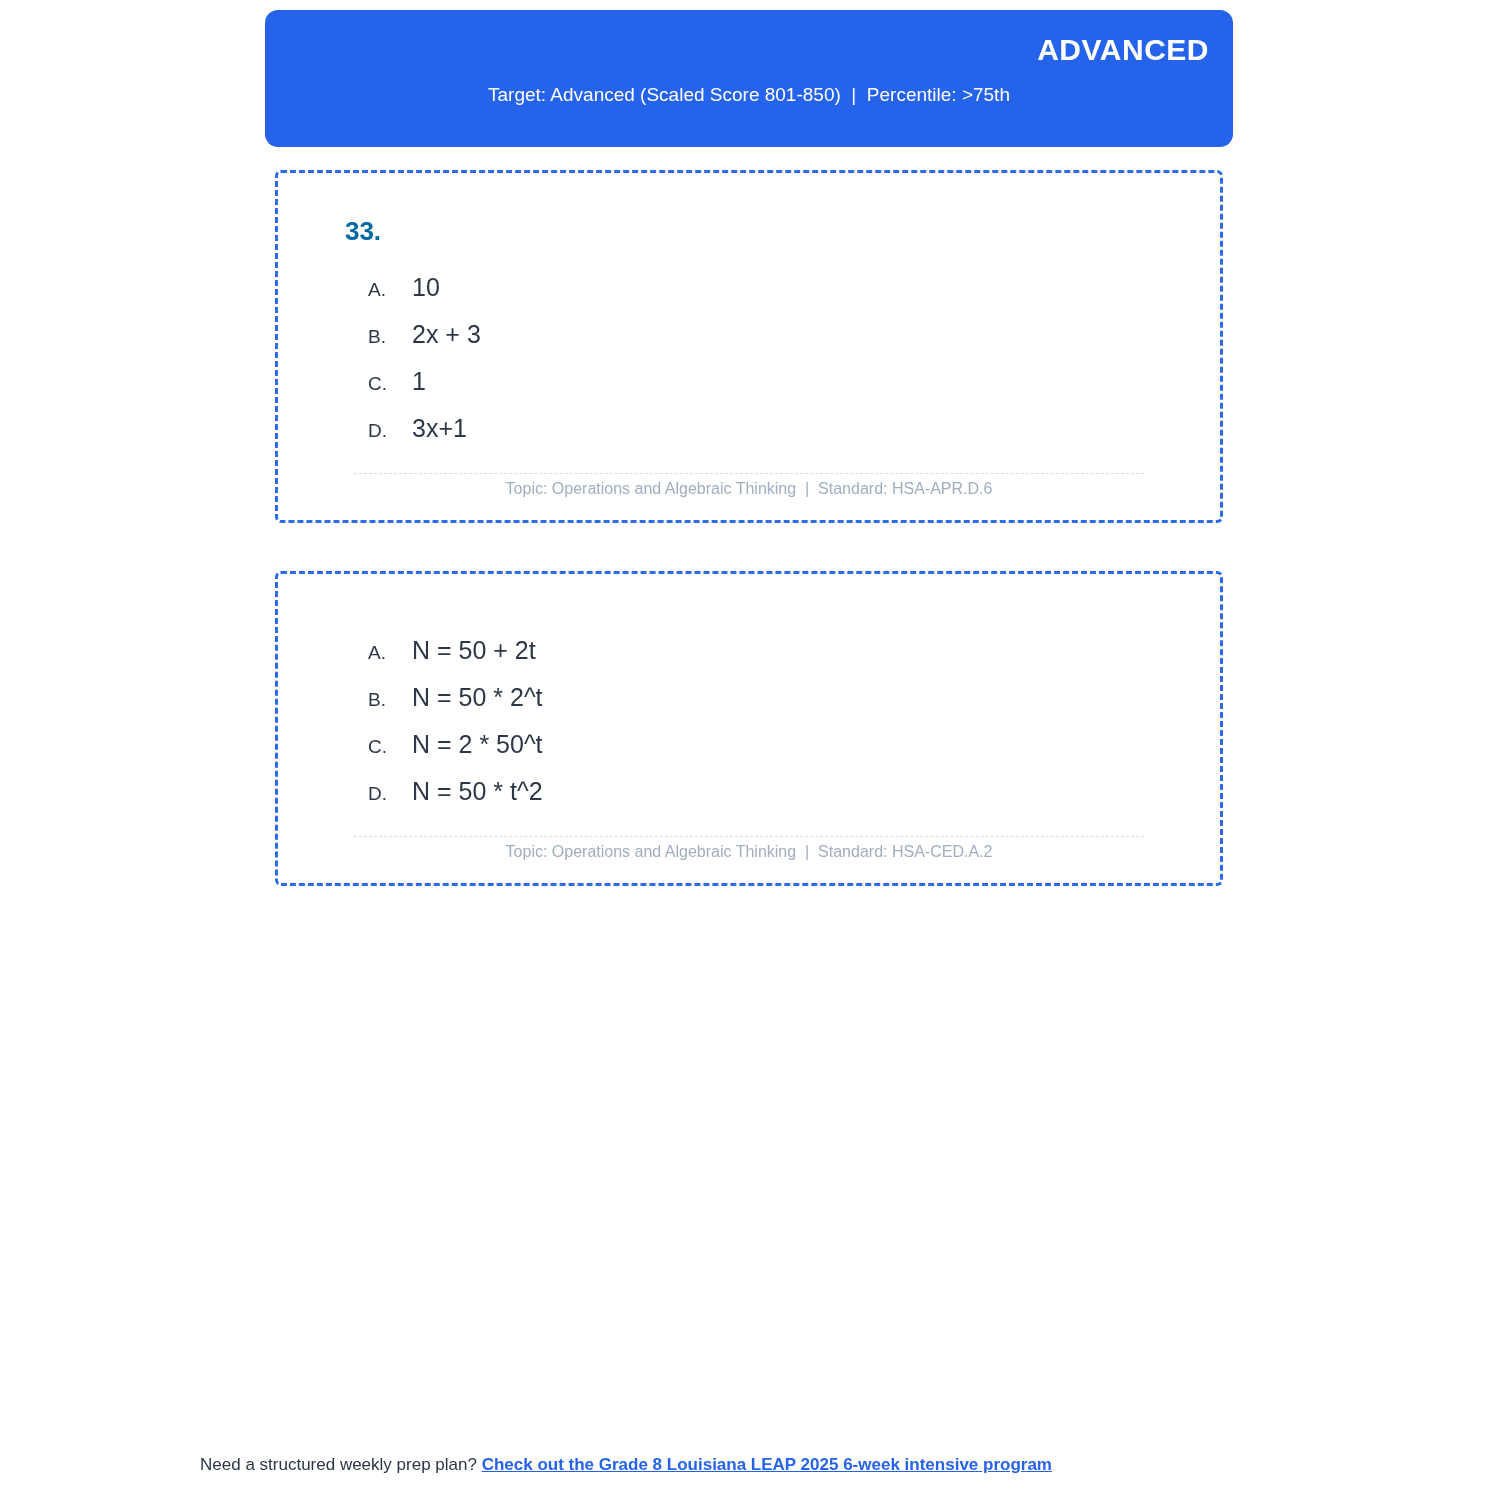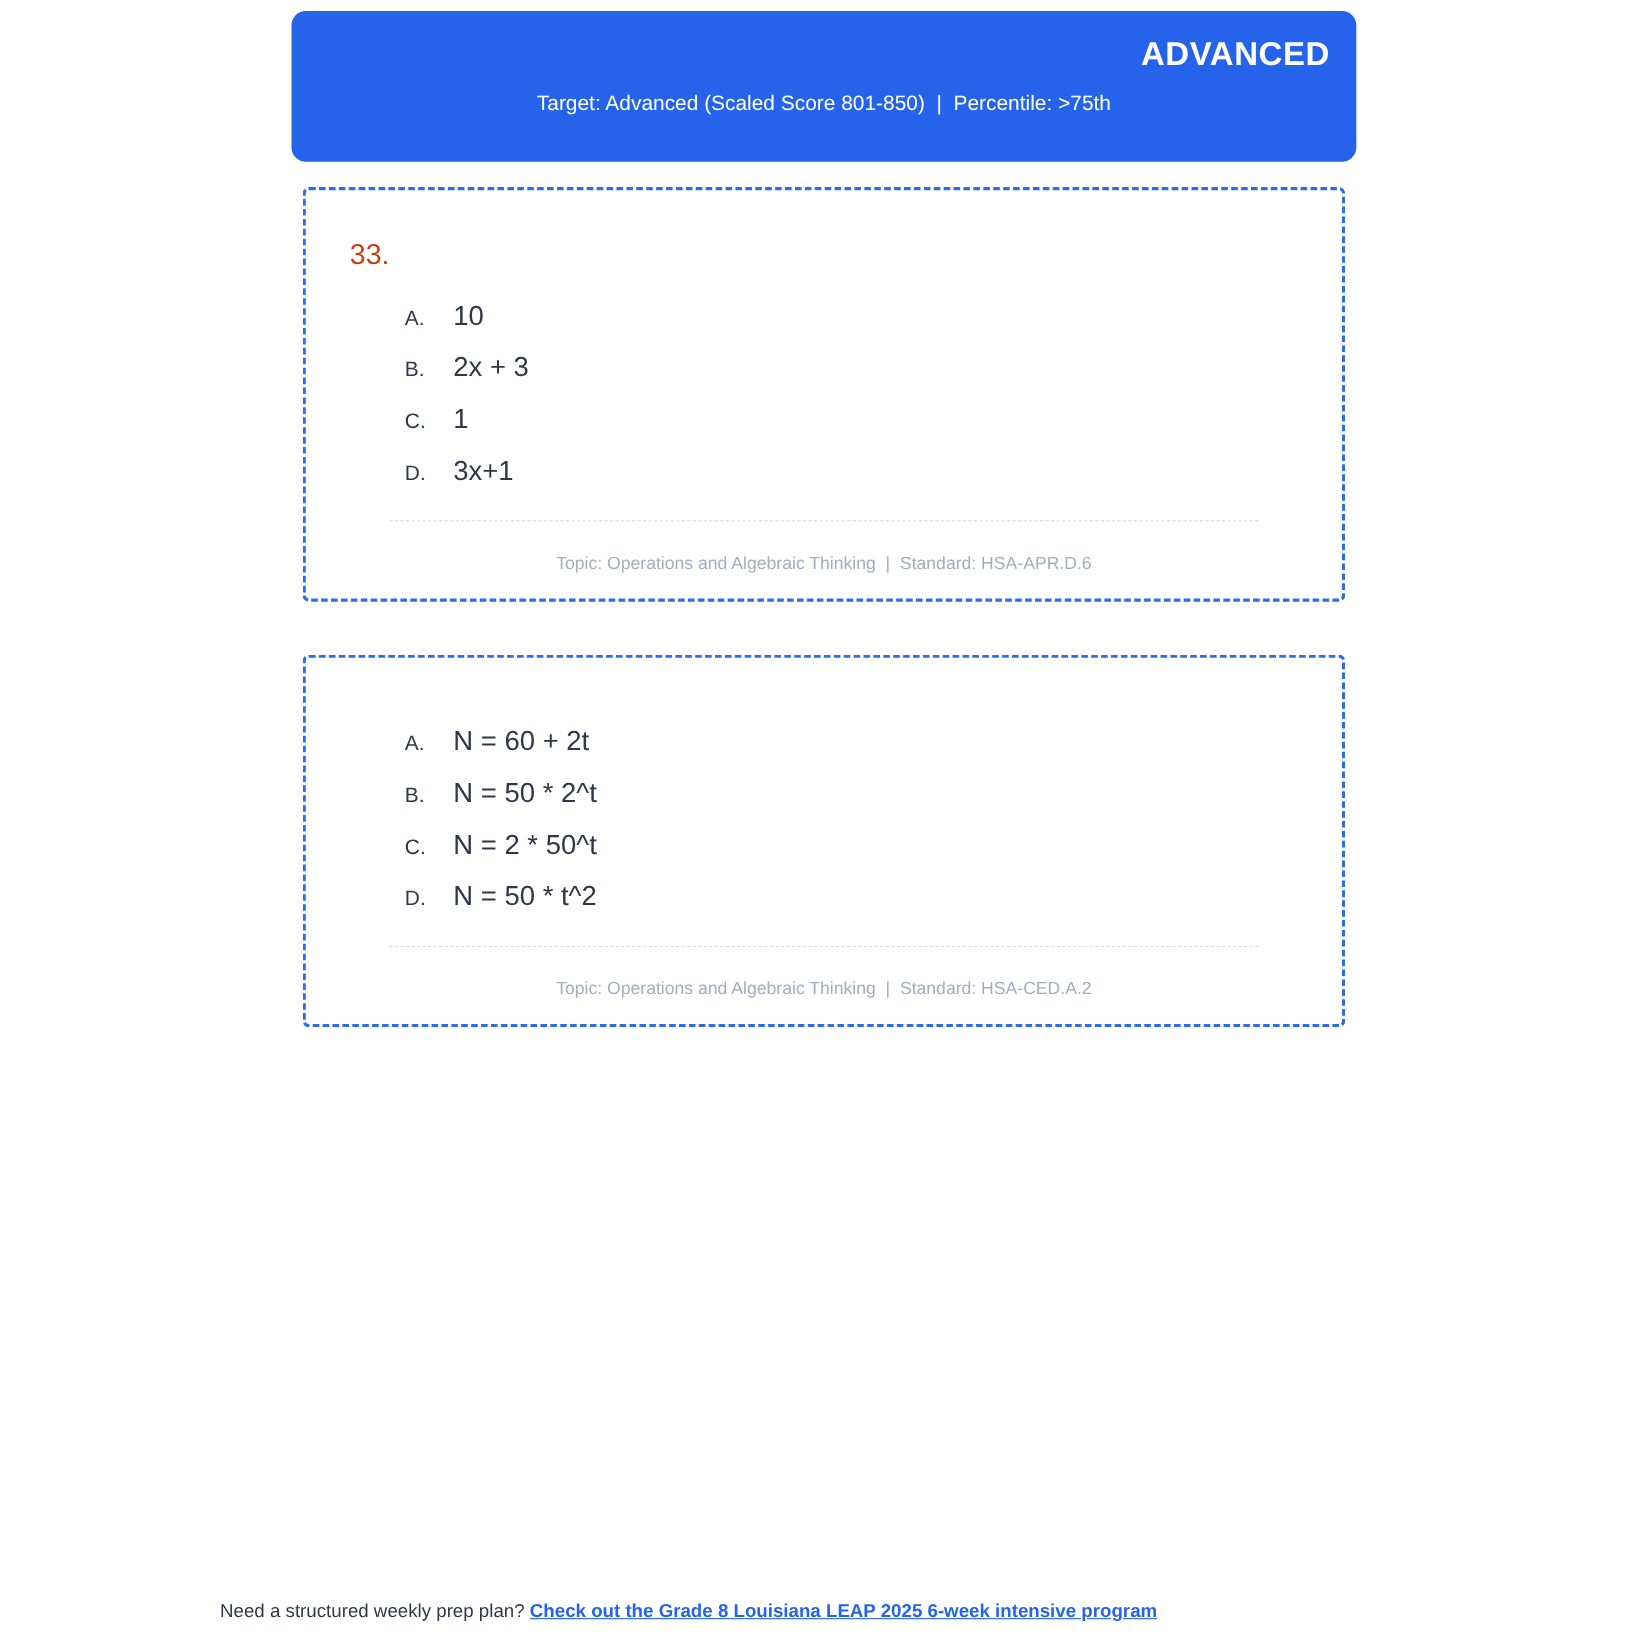--- a/index.html
+++ b/index.html
@@ -69,23 +69,24 @@
   }
   .question-head {
     display: flex;
     align-items: flex-start;
     gap: 0;
   }
   .question-number {
     flex: 0 0 auto;
     width: 90px;
     font-size: 26px;
-    font-weight: normal;
-    color: #c2410c;
+    font-weight: bold;
+    color: #0369a1;
     line-height: 1.45;
+    text-align: center;
   }
   .question-text {
     flex: 1 1 auto;
     font-size: 21px;
     color: #2d3748;
     line-height: 1.75;
     max-width: 745px;
   }
   .options {
     margin: 22px 0 0 50px;
@@ -108,21 +109,21 @@
     font-size: 25px;
     color: #2d3748;
   }
   .meta-divider {
     margin: 30px 36px 0 36px;
     border: 0;
     border-top: 1px dashed #d8dde5;
     height: 0;
   }
   .question-meta {
-    margin-top: 30px;
+    margin-top: 6px;
     text-align: center;
     font-size: 16px;
     color: #a0aec0;
     white-space: pre;
   }
 
   
   .footer-cta {
     position: absolute;
     left: 0;
@@ -177,21 +178,21 @@
         </li>
       </ul>
       <hr class="meta-divider">
       <div class="question-meta">Topic: Operations and Algebraic Thinking  |  Standard: HSA-APR.D.6</div>
     </div>
 
     <div class="question-card">
       <ul class="options">
         <li class="option-row">
           <span class="option-letter">A.</span>
-          <span class="option-text">N = 60 + 2t</span>
+          <span class="option-text">N = 50 + 2t</span>
         </li>
         <li class="option-row">
           <span class="option-letter">B.</span>
           <span class="option-text">N = 50 * 2^t</span>
         </li>
         <li class="option-row">
           <span class="option-letter">C.</span>
           <span class="option-text">N = 2 * 50^t</span>
         </li>
         <li class="option-row">

